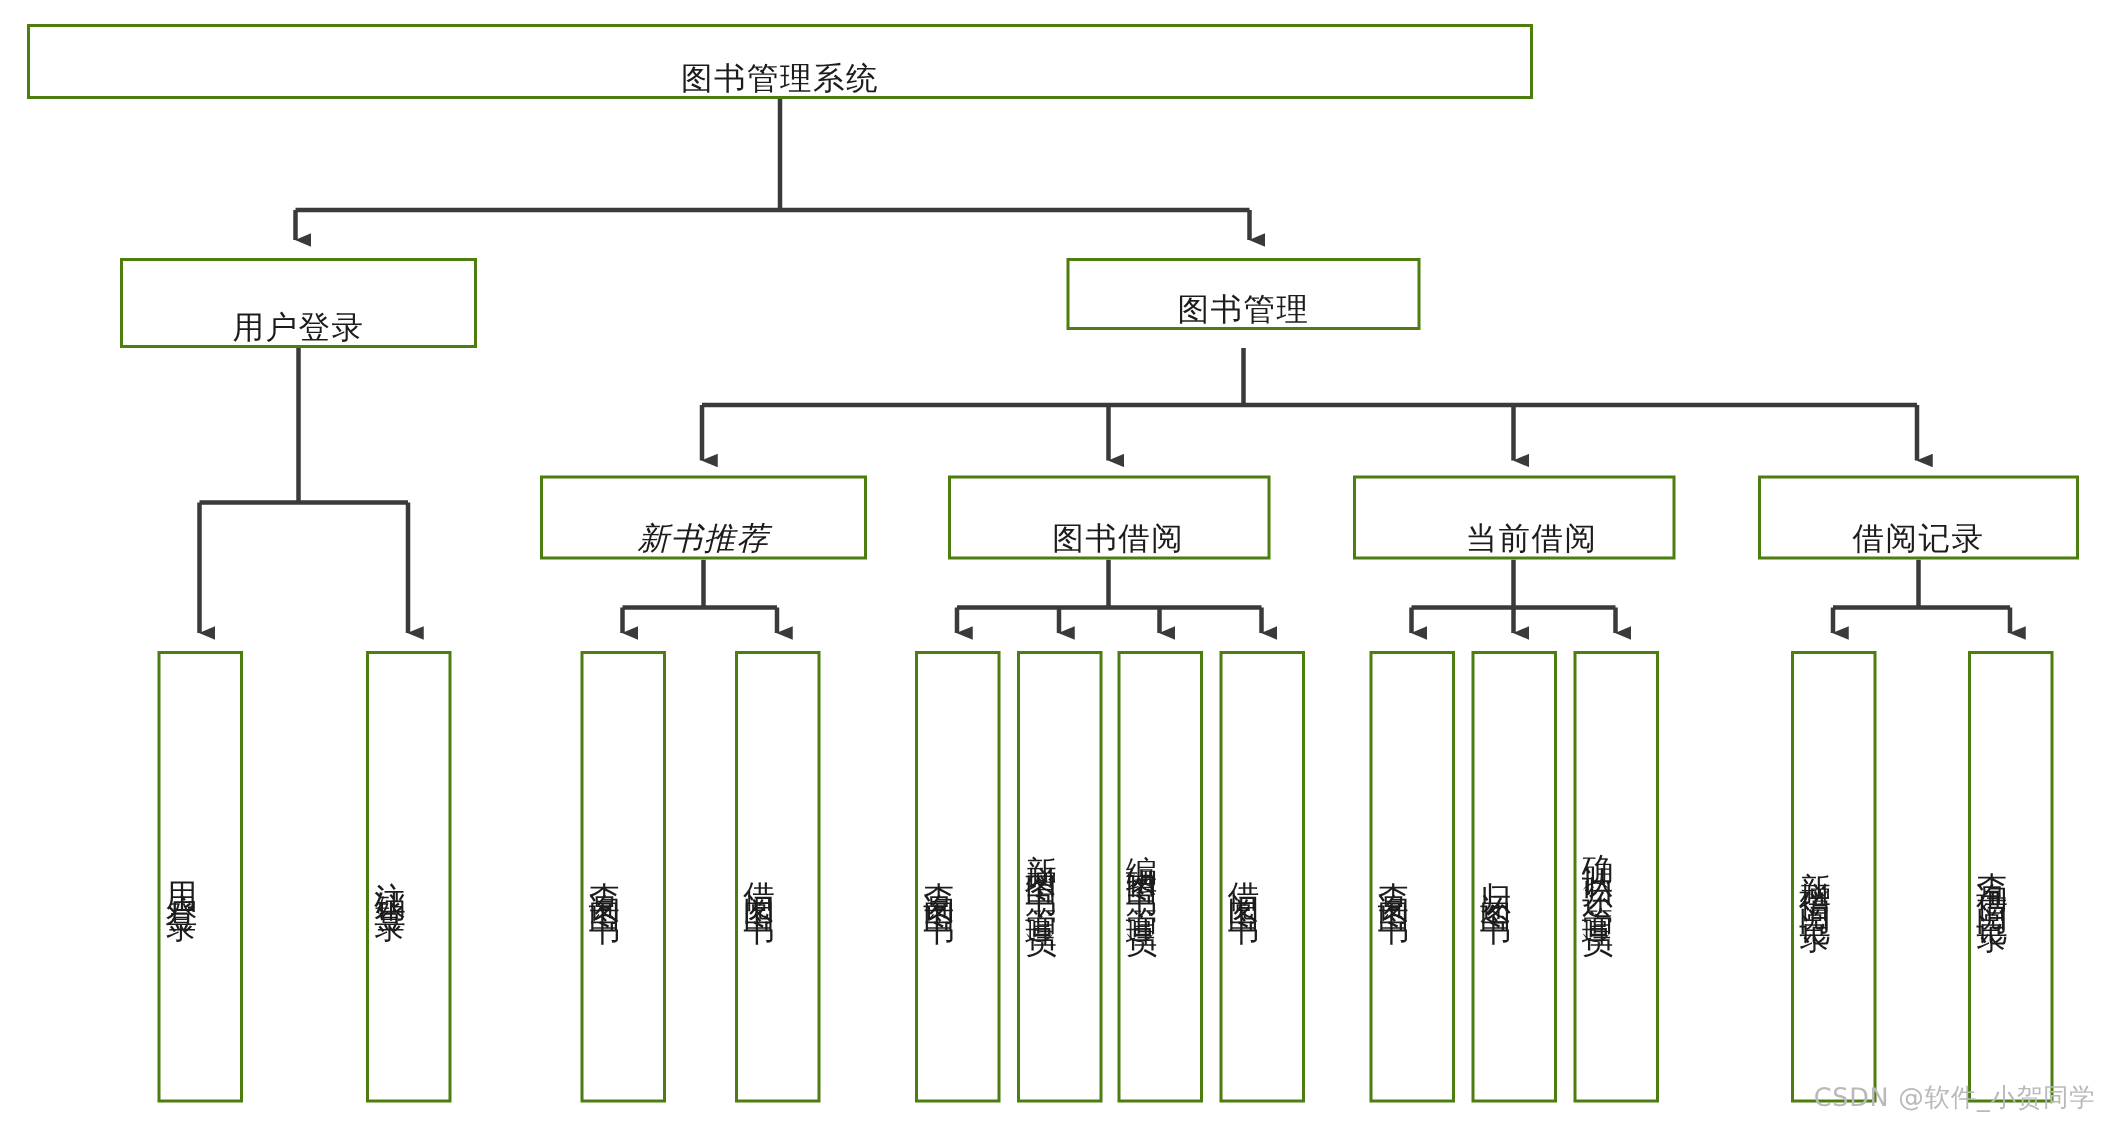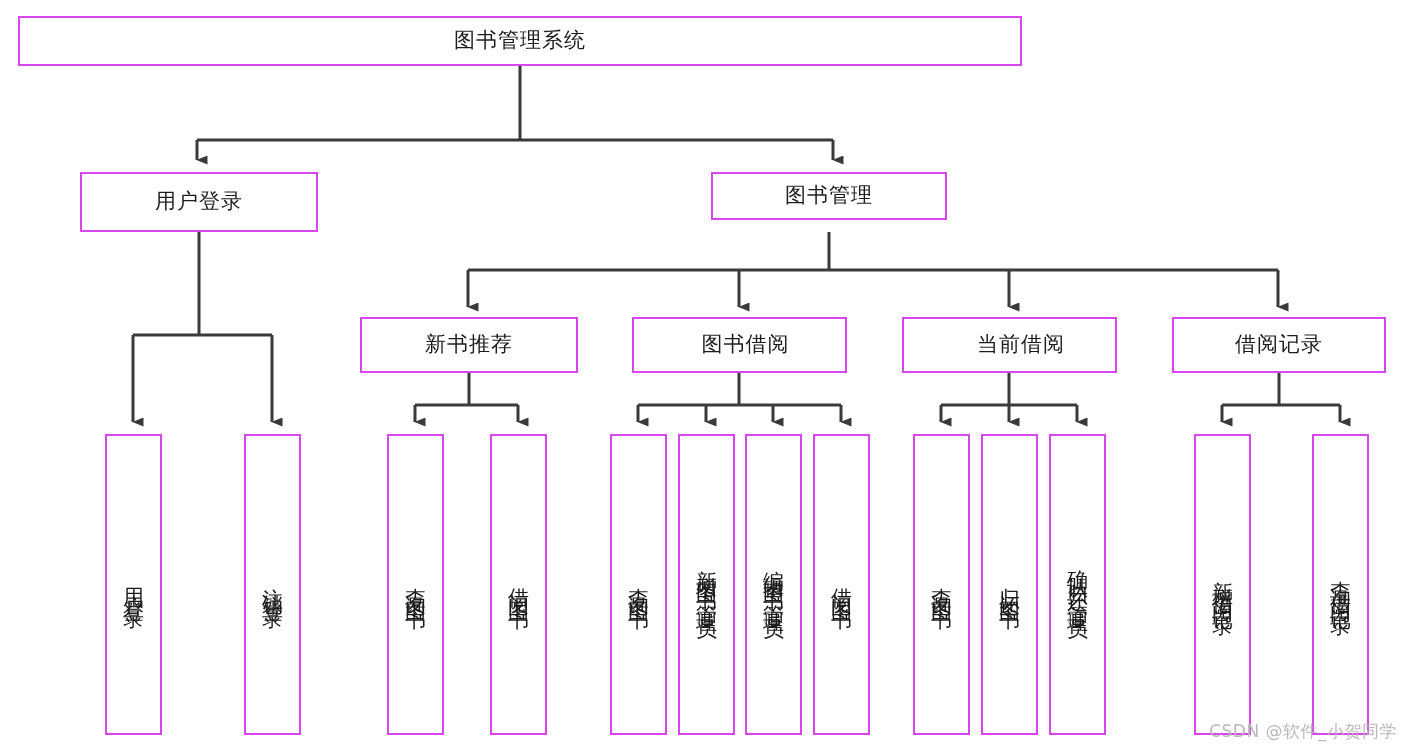--- a/index.html
+++ b/index.html
@@ -20,24 +20,24 @@
   svg#wires {
     position: absolute;
     left: 0;
     top: 0;
     width: 1405px;
     height: 747px;
   }
   .node {
     position: absolute;
     box-sizing: border-box;
-    border: 2px solid #d946ef;
+    border: 2px solid #4d7c0f;
     background: #ffffff;
     display: flex;
-    align-items: center;
+    align-items: flex-end;
     justify-content: center;
     color: #1c1c1c;
     z-index: 3;
   }
   .node.horiz {
     font-size: 21px;
     line-height: 1.1;
     letter-spacing: 1px;
   }
   .node.vert {
@@ -128,21 +128,21 @@
     <span class="lbl">图书管理系统</span>
   </div>
 
   <div class="node horiz" style="left:80px; top:172px; width:238px; height:60px;">
     <span class="lbl">用户登录</span>
   </div>
   <div class="node horiz" style="left:711px; top:172px; width:236px; height:48px;">
     <span class="lbl">图书管理</span>
   </div>
 
-  <div class="node horiz" style="left:360px; top:317px; width:218px; height:56px;">
+  <div class="node horiz" style="left:360px; top:317px; width:218px; height:56px;font-style:italic;">
     <span class="lbl">新书推荐</span>
   </div>
   <div class="node horiz" style="left:632px; top:317px; width:215px; height:56px;padding-left:12px;">
     <span class="lbl">图书借阅</span>
   </div>
   <div class="node horiz" style="left:902px; top:317px; width:215px; height:56px;padding-left:23px;">
     <span class="lbl">当前借阅</span>
   </div>
   <div class="node horiz" style="left:1172px; top:317px; width:214px; height:56px;">
     <span class="lbl">借阅记录</span>

